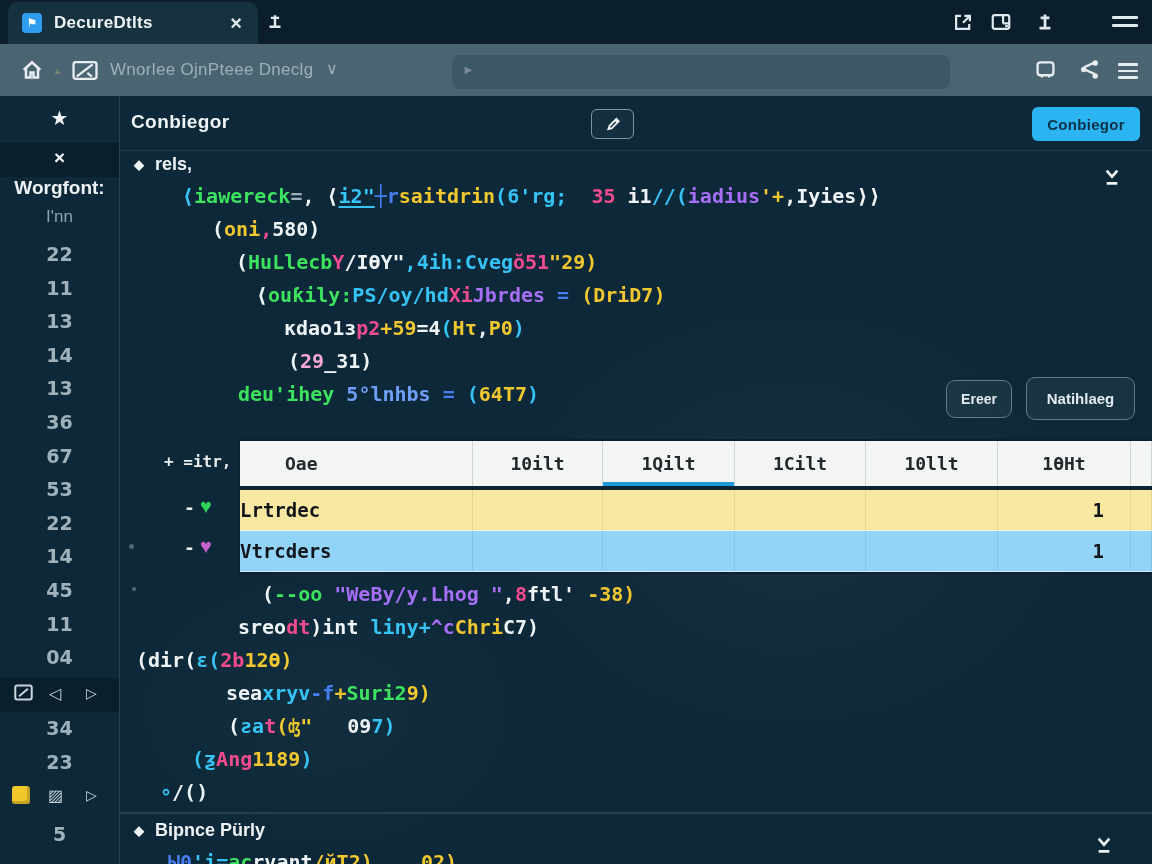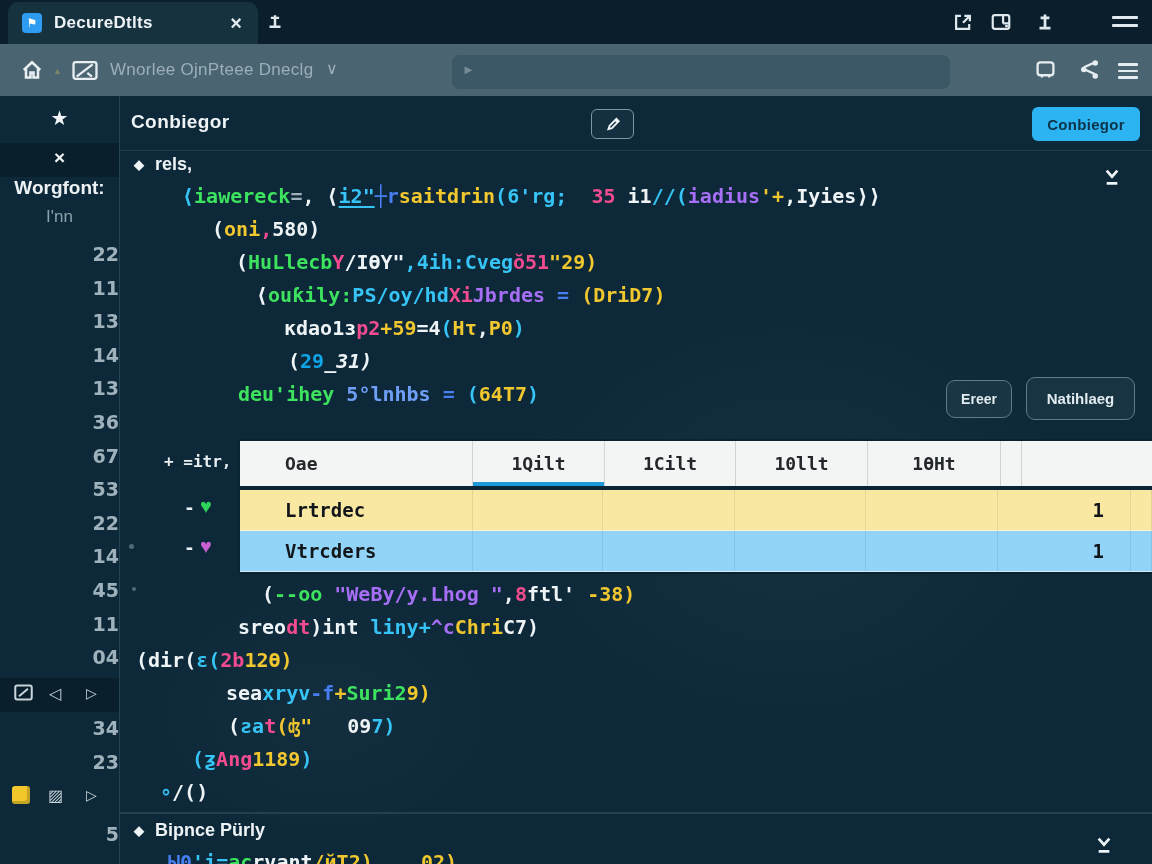--- a/index.html
+++ b/index.html
@@ -20,21 +20,21 @@
   
   .toolbar{left:0;top:44px;width:1152px;height:52px;background:#4a6472}
   .pill{left:452px;top:55px;width:498px;height:34px;background:#3c5765;border-radius:8px}
   .addr{color:#9db0b9;font-size:17px;letter-spacing:.3px}
   .burger{display:flex;flex-direction:column;gap:4px}
   .burger i{display:block;width:20px;height:2.5px;background:#e6edf1;border-radius:1px}
   
   .sidebar{left:0;top:96px;width:119px;height:768px;background:#0d2939;border-right:1px solid #234352}
   .side-hl{position:absolute;left:0;width:119px;background:#091f2c}
   .side-center{position:absolute;left:0;width:119px;text-align:center}
-  .side-num{height:33.6px;line-height:33.6px;text-align:right;color:#9fb2bb;
+  .side-num{height:33.6px;line-height:33.6px;text-align:center;color:#9fb2bb;
             font-size:19px;font-weight:bold;font-family:"DejaVu Sans",sans-serif}
   .tri{color:#c8d4da;font-size:16px}
   .note{width:18px;height:18px;background:#f1c72c;border-radius:3px;
         box-shadow:inset -3px -3px 0 rgba(0,0,0,.18)}
   
   .main-bg{left:120px;top:96px;width:1032px;height:768px;
      background:radial-gradient(ellipse 420px 320px at 65% 55%,rgba(255,255,255,.035),transparent 70%),
                 radial-gradient(ellipse 300px 220px at 20% 80%,rgba(255,255,255,.025),transparent 70%),#0d2939}
   .page-title{font-size:19px;font-weight:bold;color:#eef3f6;letter-spacing:.4px}
   .hdr-divider{left:120px;top:150px;width:1032px;height:1px;background:#1d3c4c}
@@ -55,21 +55,21 @@
   .table{box-shadow:0 0 0 2px #0b2230}
   .thead{display:flex;height:45px;background:#f3f4f4;border-bottom:4px solid #0c2433}
   .th{box-sizing:border-box;border-right:1px solid #cfd4d6;display:flex;align-items:center;
       justify-content:center;font-family:"DejaVu Sans Mono",monospace;font-weight:bold;
       font-size:18px;color:#23282c}
   .th.first{justify-content:flex-start;padding-left:45px}
   .th.active{box-shadow:inset 0 -4px 0 #1e9ad8}
   .tr{display:flex;height:40px;border-bottom:1px solid rgba(255,255,255,.55)}
   .td{box-sizing:border-box;border-right:1px solid rgba(0,0,0,.08);display:flex;align-items:center;
       font-family:"DejaVu Sans Mono",monospace;font-weight:bold;font-size:19px;color:#12161a}
-  .td.first{padding-left:45px}
+  .td.first{}
   .td.val{justify-content:flex-end;padding-right:26px}
   .gutter-txt{color:#e8eef0;font-size:16px;font-weight:bold;font-family:"DejaVu Sans Mono",monospace}
   .dot{border-radius:50%;background:#4f6a7a}
   svg{display:block}
 </style>
 </head>
 <body>
 
 <div class="abs topbar">
   <div class="abs tab">
@@ -207,40 +207,41 @@
     <path d="m5 5 4 4.5L13 5M5 14.5h8"></path>
     </svg>
 </div>
 
 <div class="abs code" style="left:136px;top:180px" id="code1">
     <div class="code-line" style="margin-left: 46px;"><span style="color: rgb(54, 195, 245);">⟨</span><span style="color: rgb(61, 226, 95);">iawereck</span><span style="color: rgb(159, 178, 187);">=</span><span style="color: rgb(238, 243, 246);">, </span><span style="color: rgb(238, 243, 246);">⟨</span><span class="tok-u" style="color: rgb(54, 195, 245);">i2"</span><span style="color: rgb(71, 127, 242);">┼r</span><span style="color: rgb(241, 199, 47);">saitdrin</span><span style="color: rgb(54, 195, 245);">(6'rg;</span><span style="color: rgb(243, 75, 144);">  35</span><span style="color: rgb(238, 243, 246);"> i1</span><span style="color: rgb(54, 195, 245);">//</span><span style="color: rgb(54, 195, 245);">(</span><span style="color: rgb(167, 110, 246);">iadius</span><span style="color: rgb(241, 199, 47);">'+</span><span style="color: rgb(238, 243, 246);">,Iyies⟩⟩</span></div>
     <div class="code-line" style="margin-left: 76px;"><span style="color: rgb(238, 243, 246);">(</span><span style="color: rgb(241, 199, 47);">oni</span><span style="color: rgb(243, 75, 144);">,</span><span style="color: rgb(238, 243, 246);">580)</span></div>
     <div class="code-line" style="margin-left: 100px;"><span style="color: rgb(238, 243, 246);">(</span><span style="color: rgb(61, 226, 95);">HuLlecb</span><span style="color: rgb(243, 75, 144);">Y</span><span style="color: rgb(238, 243, 246);">/IƟY"</span><span style="color: rgb(54, 195, 245);">,4ih:Cveg</span><span style="color: rgb(243, 75, 144);">ŏ51</span><span style="color: rgb(241, 199, 47);">"29)</span></div>
     <div class="code-line" style="margin-left: 120px;"><span style="color: rgb(238, 243, 246);">⟨</span><span style="color: rgb(61, 226, 95);">ouƙily:</span><span style="color: rgb(54, 195, 245);">PS/oy/hd</span><span style="color: rgb(243, 75, 144);">Xi</span><span style="color: rgb(167, 110, 246);">Jbrdes</span><span style="color: rgb(71, 127, 242);"> = </span><span style="color: rgb(241, 199, 47);">(DriD7)</span></div>
     <div class="code-line" style="margin-left: 148px;"><span style="color: rgb(238, 243, 246);">кdao1з</span><span style="color: rgb(243, 75, 144);">p2</span><span style="color: rgb(241, 199, 47);">+59</span><span style="color: rgb(238, 243, 246);">=4</span><span style="color: rgb(54, 195, 245);">(</span><span style="color: rgb(241, 199, 47);">Hτ</span><span style="color: rgb(238, 243, 246);">,</span><span style="color: rgb(241, 199, 47);">P0</span><span style="color: rgb(54, 195, 245);">)</span></div>
-    <div class="code-line" style="margin-left: 152px;"><span style="color: rgb(238, 243, 246);">(</span><span style="color: #0ea5e9;">29</span><span style="color: rgb(238, 243, 246); font-style: italic;">_31)</span></div>
+    <div class="code-line" style="margin-left: 152px;"><span style="color: rgb(238, 243, 246);">(</span><span style="color: #f9a8d4;">29</span><span style="color: rgb(238, 243, 246);">_31)</span></div>
     <div class="code-line" style="margin-left: 102px;"><span style="color: rgb(61, 226, 95);">deu'ihey</span><span style="color: rgb(111, 159, 247);"> 5°lnhbs</span><span style="color: rgb(71, 127, 242);"> = </span><span style="color: rgb(54, 195, 245);">(</span><span style="color: rgb(241, 199, 47);">64T7</span><span style="color: rgb(54, 195, 245);">)</span></div>
   </div>
 
 <div class="abs btn-ghost" style="left:946px;top:380px;width:64px;height:36px;font-size:14px">Ereer</div>
 <div class="abs btn-ghost" style="left:1026px;top:377px;width:107px;height:41px;font-size:15px">Natihlaeg</div>
 
 <span class="abs gutter-txt" style="left:164px;top:452px">+ =itr,</span>
 <div class="abs" id="gutterRows" style="left:0;top:0">
     <span class="abs gutter-txt" style="left: 184px; top: 497px; font-size: 18px;">-</span>
     <span class="abs" style="left: 200px; top: 495px; font-size: 20px; color: rgb(46, 211, 91);">♥</span>
     <span class="abs gutter-txt" style="left: 184px; top: 537px; font-size: 18px;">-</span>
     <span class="abs" style="left: 200px; top: 535px; font-size: 20px; color: rgb(201, 95, 209);">♥</span>
   </div>
 <div class="abs dot" style="left:129px;top:544px;width:5px;height:5px"></div>
 <div class="abs dot" style="left:132px;top:587px;width:4px;height:4px"></div>
 
 <div class="abs table" style="left:240px;top:441px;width:912px">
   <div class="thead" id="thead">
       <div class="th first" style="width: 233px;">Oae</div>
+      <div class="th" style="width: 130px;">10ilt</div>
       <div class="th active" style="width: 132px;">1Qilt</div>
       <div class="th" style="width: 131px;">1Cilt</div>
       <div class="th" style="width: 132px;">10llt</div>
       <div class="th" style="width: 133px;">1ƟHt</div>
       <div class="th" style="width: 21px;"></div>
     </div>
   <div id="tbody">
       <div class="tr" style="background: rgb(248, 232, 162);">
         <div class="td first" style="width: 233px;">Lrtrdec</div>
         <div class="td val" style="width: 130px;"></div>

